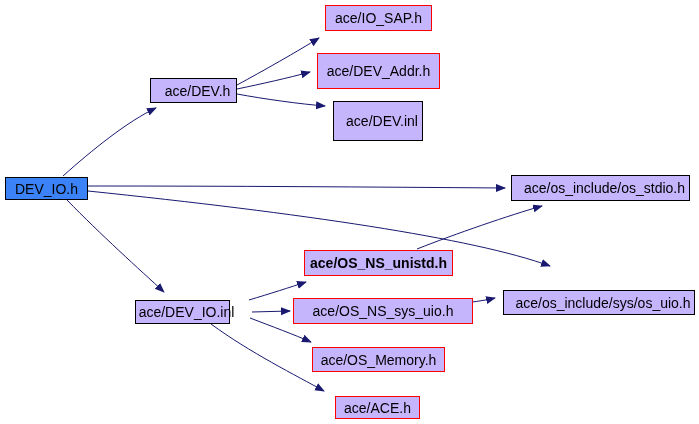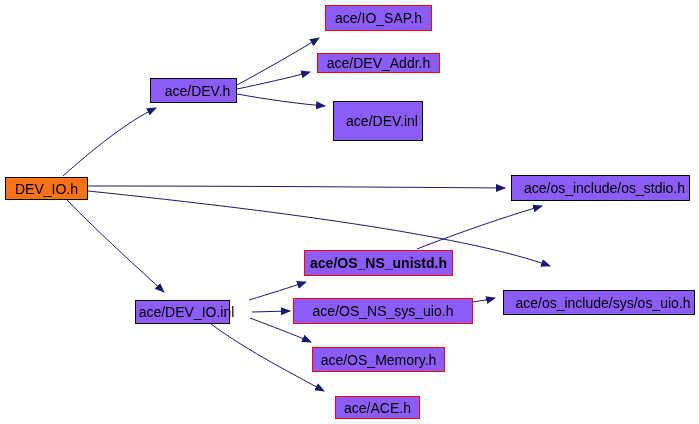--- a/index.html
+++ b/index.html
@@ -23,30 +23,30 @@
     fill: none;
     stroke-width: 1;
   }
   .node {
     position: absolute;
     box-sizing: border-box;
     display: flex;
     align-items: center;
     justify-content: center;
     border: 1px solid #000000;
-    background: #8b5cf6;
+    background: #c4b5fd;
     color: #000000;
     font-size: 14px;
     line-height: 1;
     white-space: nowrap;
     cursor: pointer;
   }
   .node.red   { border-color: #ff0000; }
   .node.black { border-color: #000000; padding-left: 8px; }
-  .node.root  { background: #f97316; border-color: #000000; }
+  .node.root  { background: #3b82f6; border-color: #000000; }
 </style>
 </head>
 <body>
 
 <div class="canvas">
 
   <svg class="edges" viewBox="0 0 699 424" xmlns="http://www.w3.org/2000/svg">
     <defs>
       <marker id="arrow" markerUnits="userSpaceOnUse" markerWidth="12" markerHeight="10" refX="9" refY="4" orient="auto">
         <path d="M0,0 L10,4 L0,8 z" fill="#191970"></path>
@@ -73,21 +73,21 @@
   </div>
 
   <div class="node black" style="left:150px; top:78px;  width:87px;  height:25px;">
     <span>ace/DEV.h</span>
   </div>
 
   <div class="node red" style="left:325px; top:5px;   width:107px; height:26px;">
     <span>ace/IO_SAP.h</span>
   </div>
 
-  <div class="node red" style="left:317px; top:53px;  width:123px; height:20px;">
+  <div class="node red" style="left:317px; top:53px;  width:123px; height:36px;">
     <span>ace/DEV_Addr.h</span>
   </div>
 
   <div class="node black" style="left:333px; top:101px; width:90px;  height:40px;">
     <span>ace/DEV.inl</span>
   </div>
 
   <div class="node black" style="left:511px; top:175px; width:179px; height:26px;">
     <span>ace/os_include/os_stdio.h</span>
   </div>

